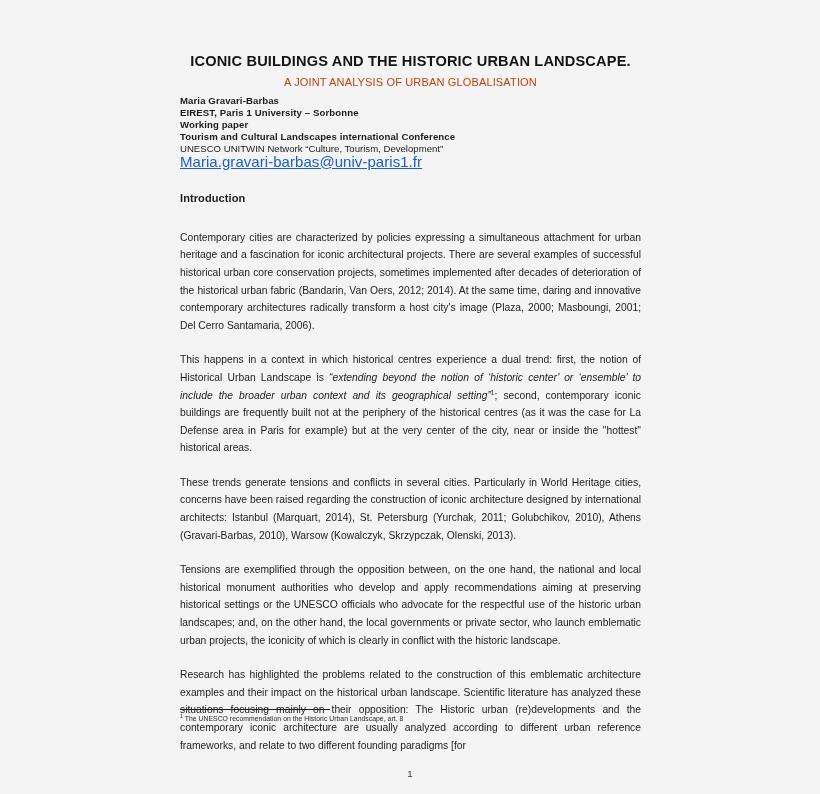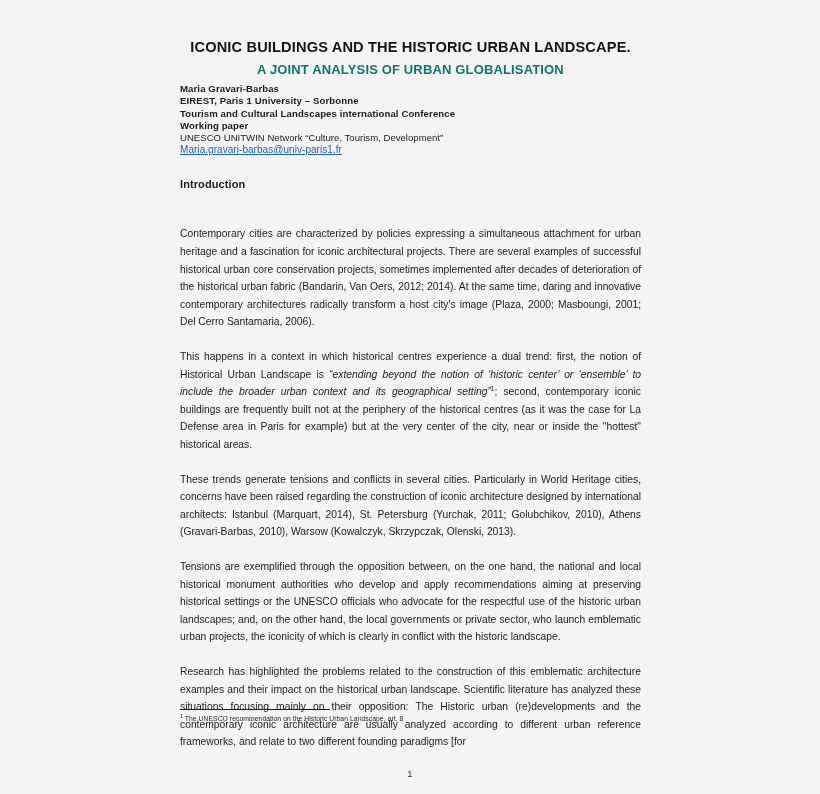--- a/index.html
+++ b/index.html
@@ -23,38 +23,38 @@
   }
   .content {
     position: absolute;
     left: 180px;
     top: 0;
     width: 461px;
   }
 
   
   .title-block {
-    padding-top: 38px;
+    padding-top: 52px;
     text-align: center;
   }
   .title-main {
     font-size: 14.6px;
     font-weight: bold;
     letter-spacing: 0.15px;
     line-height: 1.35;
     margin: 0;
     color: #141414;
   }
   .title-sub {
-    font-size: 13.0px;
-    font-weight: bold;
+    font-size: 11px;
+    font-weight: normal;
     letter-spacing: 0.15px;
     line-height: 1.35;
     margin: 3px 0 0 0;
-    color: #0f766e;
+    color: #c2410c;
   }
 
   
   .meta-block {
     margin-top: 5px;
     font-size: 9.6px;
     line-height: 12.2px;
     text-align: left;
   }
   .meta-line {
@@ -65,21 +65,21 @@
     font-weight: bold;
     letter-spacing: 0.1px;
   }
   .meta-line.plain {
     font-weight: normal;
   }
   .meta-email {
     display: inline-block;
     color: #1d5fc4;
     text-decoration: underline;
-    font-size: 10px;
+    font-size: 15px;
     letter-spacing: 0.05px;
   }
 
   
   .section-heading {
     margin-top: 22px;
     font-size: 11px;
     font-weight: bold;
     letter-spacing: 0.1px;
   }
@@ -88,21 +88,21 @@
     padding: 0;
     margin-top: 17px;
     font-size: 10.3px;
     line-height: 17.6px;
     text-align: justify;
     text-justify: inter-word;
     color: #1c1c1c;
     hyphens: none;
   }
   p.body-par.first {
-    margin-top: 35px;
+    margin-top: 25px;
   }
   .q-italic {
     font-style: italic;
   }
   sup.fn-ref {
     font-size: 6.6px;
     vertical-align: super;
     line-height: 0;
   }
 
@@ -151,22 +151,22 @@
   <div class="content">
 
     <div class="title-block">
       <div class="title-main">ICONIC BUILDINGS AND THE HISTORIC URBAN LANDSCAPE.</div>
       <div class="title-sub">A JOINT ANALYSIS OF URBAN GLOBALISATION</div>
     </div>
 
     <div class="meta-block">
       <span class="meta-line bold">Maria Gravari-Barbas</span>
       <span class="meta-line bold">EIREST, Paris 1 University – Sorbonne</span>
+      <span class="meta-line bold">Working paper</span>
       <span class="meta-line bold">Tourism and Cultural Landscapes international Conference</span>
-      <span class="meta-line bold">Working paper</span>
       <span class="meta-line plain">UNESCO UNITWIN Network “Culture, Tourism, Development”</span>
       <span class="meta-line">
         <a class="meta-email" href="#">Maria.gravari-barbas@univ-paris1.fr</a>
       </span>
     </div>
 
     <div class="section-heading">Introduction</div>
 
     <p class="body-par first">Contemporary cities are characterized by policies expressing a simultaneous attachment for urban heritage and a fascination for iconic architectural projects. There are several examples of successful historical urban core conservation projects, sometimes implemented after decades of deterioration of the historical urban fabric (Bandarin, Van Oers, 2012; 2014). At the same time, daring and innovative contemporary architectures radically transform a host city's image (Plaza, 2000; Masboungi, 2001; Del Cerro Santamaria, 2006).</p>
 

